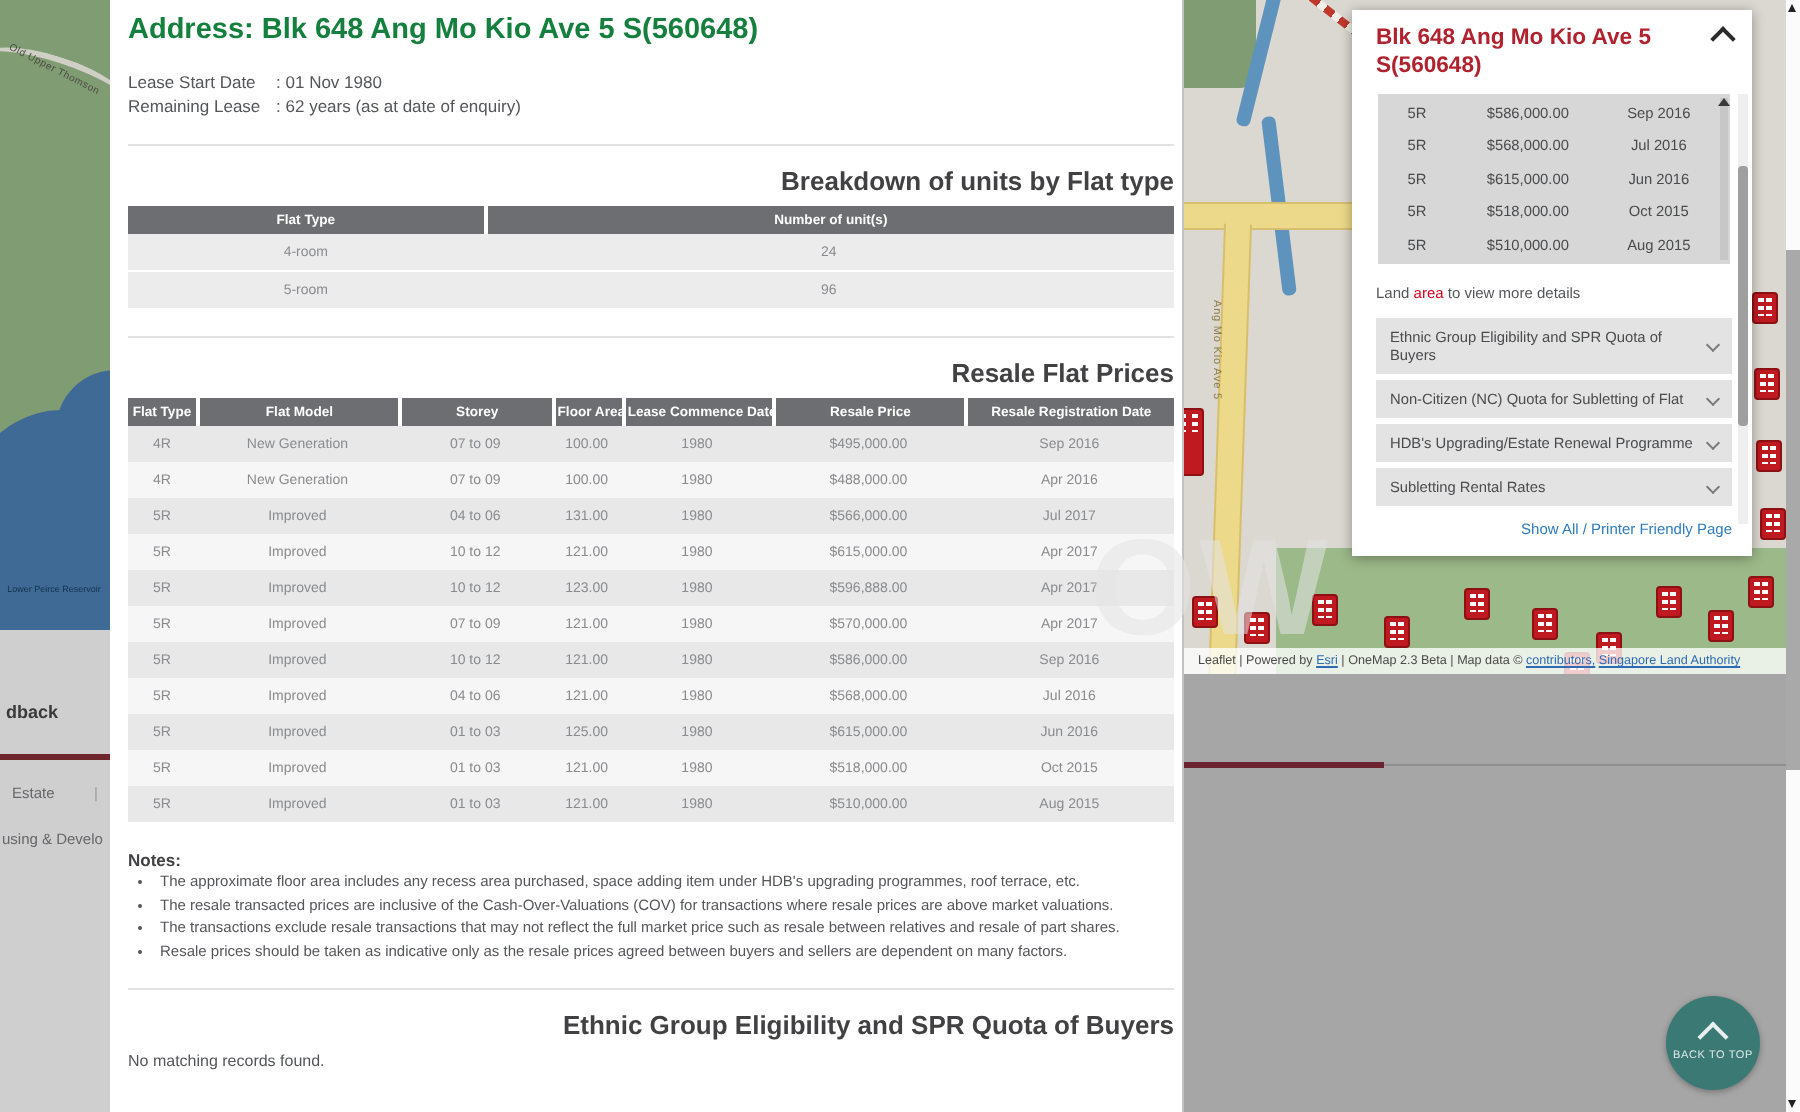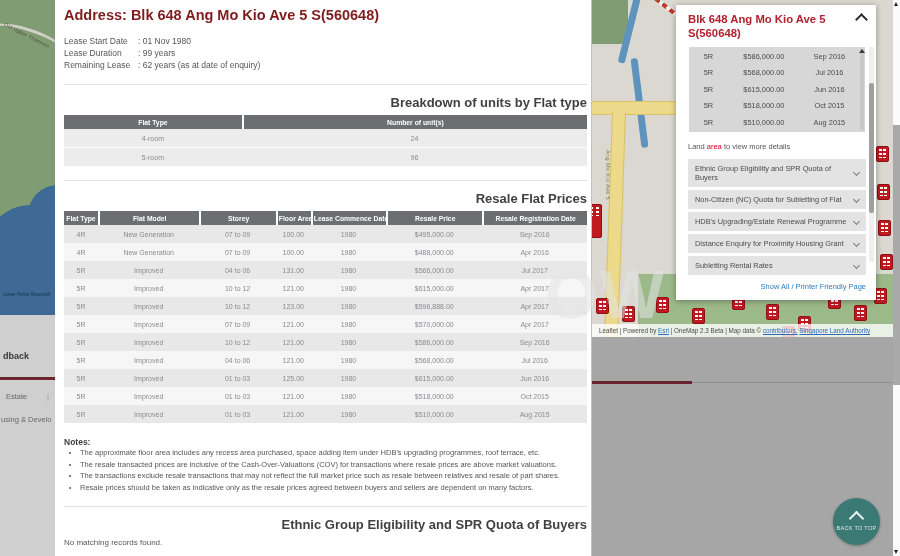--- a/index.html
+++ b/index.html
@@ -19,21 +19,21 @@
   
   .left-footer{position:absolute;left:0;top:315px;width:55px;height:241px;background:#cfcfcf;overflow:hidden;}
   .lf-feedback{position:absolute;left:3px;top:36px;font-size:9px;font-weight:bold;color:#3a3a3a;}
   .lf-line{position:absolute;left:0;top:62px;width:55px;height:3px;background:#6e262c;}
   .lf-careers{position:absolute;left:6px;top:77px;font-size:7.5px;color:#66676a;}
   .lf-divider{position:absolute;left:47px;top:77px;font-size:7.5px;color:#9a9a9a;}
   .lf-copy{position:absolute;left:1px;top:100px;font-size:7.5px;color:#66676a;white-space:nowrap;}
   
   .panel{position:absolute;left:55px;top:0;width:537px;height:556px;background:#fff;
          border-right:1px solid #c2c2c2;box-sizing:border-box;padding:0 4px 0 9px;z-index:10;}
-  .addr{margin-top:7px;font-size:14.5px;font-weight:bold;color:#7f1d1d;}
+  .addr{margin-top:7px;font-size:14.5px;font-weight:bold;color:#15803d;}
   .lease{margin-top:12px;font-size:8.5px;line-height:12px;color:#55565a;}
   .lease .lbl{display:inline-block;width:74px;}
   .sect-divider{border:none;border-top:1px solid #e2e2e2;margin:13px 0 0 0;}
   .sect-title{margin-top:10px;font-size:13px;font-weight:bold;color:#414042;text-align:right;}
   table{border-collapse:separate;border-spacing:0;width:100%;table-layout:fixed;}
   .units-table{margin-top:5px;}
   .units-table th,.resale-table th{background:#6d6e71;color:#fff;font-size:6.8px;font-weight:bold;
       height:14px;text-align:center;border-left:2px solid #fff;padding:0 1px;overflow:hidden;white-space:nowrap;}
   .units-table th:first-child,.resale-table th:first-child{border-left:none;}
   .units-table td{background:#ececec;color:#8a8b8e;font-size:7px;height:16px;text-align:center;
@@ -129,24 +129,20 @@
     <div class="lf-copy">using &amp; Develo</div>
   </div>
 
   <div class="panel">
     <div class="addr">Address: Blk 648 Ang Mo Kio Ave 5 S(560648)</div>
 
     <div class="lease">
       <div>
         <span class="lbl">Lease Start Date</span><span>:</span>
         <span>01 Nov 1980</span>
-      </div>
-      <div>
-        <span class="lbl">Lease Duration</span><span>:</span>
-        <span>99 years</span>
       </div>
       <div>
         <span class="lbl">Remaining Lease</span><span>:</span>
         <span>62 years (as at date of enquiry)</span>
       </div>
     </div>
 
     <hr class="sect-divider">
     <div class="sect-title">Breakdown of units by Flat type</div>
     <table class="units-table">
@@ -406,24 +402,20 @@
         </div>
         <div class="acc-item">
           <span>Non-Citizen (NC) Quota for Subletting of Flat</span>
           <span class="acc-chev"></span>
         </div>
         <div class="acc-item">
           <span>HDB's Upgrading/Estate Renewal Programme</span>
           <span class="acc-chev"></span>
         </div>
         <div class="acc-item">
-          <span>Distance Enquiry for Proximity Housing Grant</span>
-          <span class="acc-chev"></span>
-        </div>
-        <div class="acc-item">
           <span>Subletting Rental Rates</span>
           <span class="acc-chev"></span>
         </div>
       </div>
     <div class="show-all">Show All / Printer Friendly Page</div>
     <div class="popup-scroll">
         <div class="thumb"></div>
       </div>
   </div>
 

